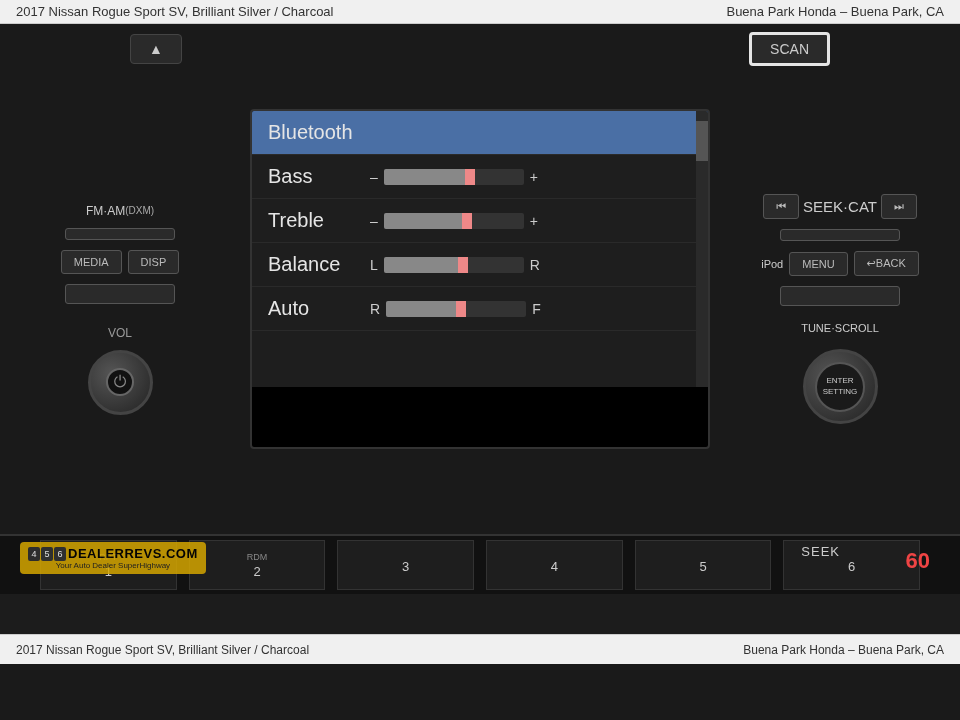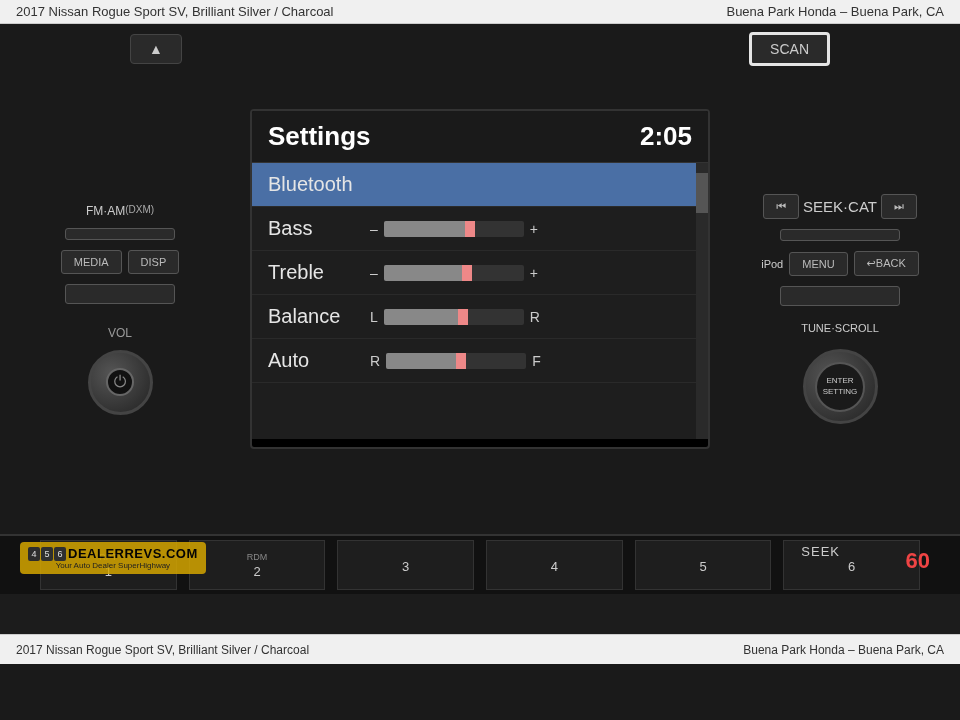--- a/index.html
+++ b/index.html
@@ -72,20 +72,21 @@
       border-radius: 4px;
       color: #ccc;
       padding: 6px 18px;
       font-size: 14px;
       cursor: pointer;
     }
 
     
     .fm-am-row {
       display: flex;
+      align-items: center;
       margin-top: 20px;
     }
 
     .btn-rect {
       background: #2a2a2a;
       border: 1px solid #555;
       border-radius: 3px;
       color: #bbb;
       padding: 5px 12px;
       font-size: 11px;
@@ -471,24 +472,20 @@
         <div class="vol-label">VOL</div>
         <div class="vol-knob">
           <div class="vol-power">⏻</div>
         </div>
       </div>
     </div>
 
     <div class="center-screen">
       <div class="screen">
 
-        <div class="screen-header">
-          <span class="screen-title">Settings</span>
-          <span class="screen-time">2:05</span>
-        </div>
 
         <div class="screen-body">
 
           <div class="menu-item active">
             <span class="menu-item-label">Bluetooth</span>
           </div>
 
           <div class="menu-item">
             <span class="menu-item-label">Bass</span>
             <div class="slider-container">

